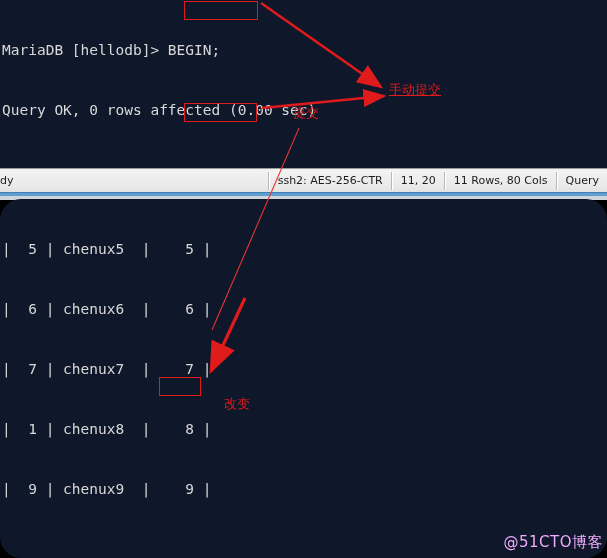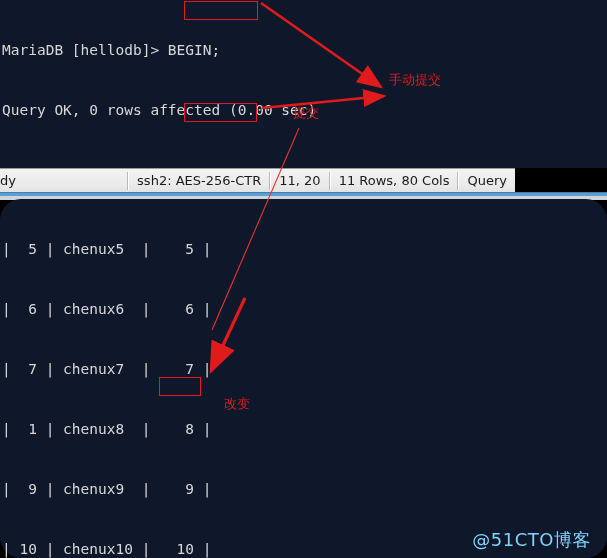--- a/index.html
+++ b/index.html
@@ -37,26 +37,26 @@
     padding-left: 2px;
     white-space: pre;
     font-family: "DejaVu Sans Mono", "Liberation Mono", monospace;
   }
 
   
   #statusbar {
     position: absolute;
     left: 0;
     top: 168px;
-    width: 515px;
+    width: 607px;
     height: 31px;
     background: linear-gradient(to bottom, #f3f3f3 0%, #eaeaea 55%, #e2e2e2 78%, #d6d6d6 100%);
     border-top: 1px solid #9a9a9a;
     font-family: "DejaVu Sans", "Liberation Sans", sans-serif;
-    font-size: 13px;
+    font-size: 11px;
     color: #1a1a1a;
     box-sizing: border-box;
   }
   #statusbar .sb-row {
     position: absolute;
     top: 0;
     left: 0;
     right: 0;
     height: 23px;
     display: flex;
@@ -116,25 +116,25 @@
     left: 0;
     top: 0;
     width: 607px;
     height: 558px;
     pointer-events: none;
   }
 
   
   #watermark {
     position: absolute;
-    right: 16px;
+    right: 4px;
     bottom: 6px;
-    color: #7dd3fc;
-    font-family: "DejaVu Sans", "Liberation Sans", sans-serif;
-    font-size: 18px;
+    color: #f0abfc;
+    font-family: "DejaVu Sans", "Liberation Sans", sans-serif;
+    font-size: 15px;
     letter-spacing: 0.5px;
   }
 </style>
 </head>
 <body>
 
 <div id="screen">
 
   <div id="term-top" class="term">
     <div class="tline">MariaDB [hellodb]&gt; BEGIN;</div>
@@ -166,21 +166,20 @@
     <div class="sb-underline"></div>
     <div class="sb-underline2"></div>
   </div>
 
   <div id="term-bottom" class="term">
     <div class="tline">|  5 | chenux5  |    5 |</div>
     <div class="tline">|  6 | chenux6  |    6 |</div>
     <div class="tline">|  7 | chenux7  |    7 |</div>
     <div class="tline">|  1 | chenux8  |    8 |</div>
     <div class="tline">|  9 | chenux9  |    9 |</div>
-    <div class="tline">| 10 | chenux10 |   10 |</div>
     
     
     
     
     
     
     
     
     
     
@@ -192,21 +191,21 @@
     
     
     
     
   </div>
 
   <div class="annobox" style="left:184px; top:1px;   width:74px;  height:19px;"></div>
   <div class="annobox" style="left:184px; top:103px; width:73px;  height:19px;"></div>
   <div class="annobox" style="left:159px; top:377px; width:42px;  height:19px;"></div>
 
-  <div class="annotext" style="left:389px; top:72px;">手动提交</div>
+  <div class="annotext" style="left:389px; top:82px;text-decoration:underline;">手动提交</div>
   <div class="annotext" style="left:265px; top:105px;margin-left:28px;">提交</div>
   <div class="annotext" style="left:224px; top:396px;">改变</div>
 
   <svg id="anno-svg" viewBox="0 0 607 558">
     <defs>
       <marker id="ah-thick" markerWidth="10" markerHeight="8" refX="9" refY="4" orient="auto">
         <polygon points="0 0, 10 4, 0 8" fill="#e01b1b"></polygon>
       </marker>
       <marker id="ah-thick2" markerWidth="9" markerHeight="7" refX="8" refY="3.5" orient="auto">
         <polygon points="0 0, 9 3.5, 0 7" fill="#e01b1b"></polygon>

